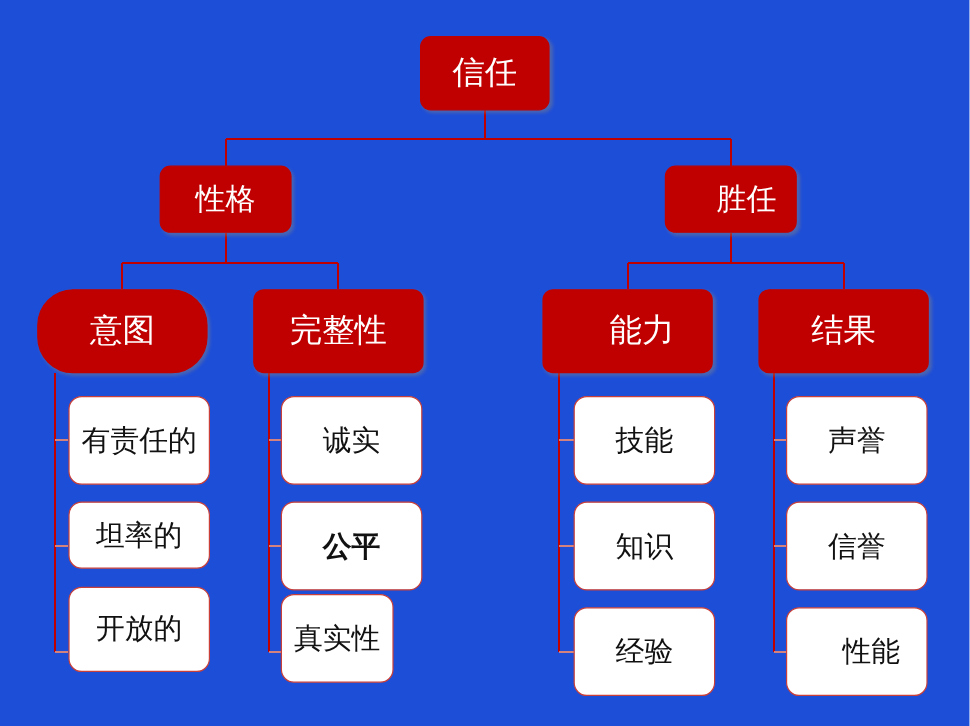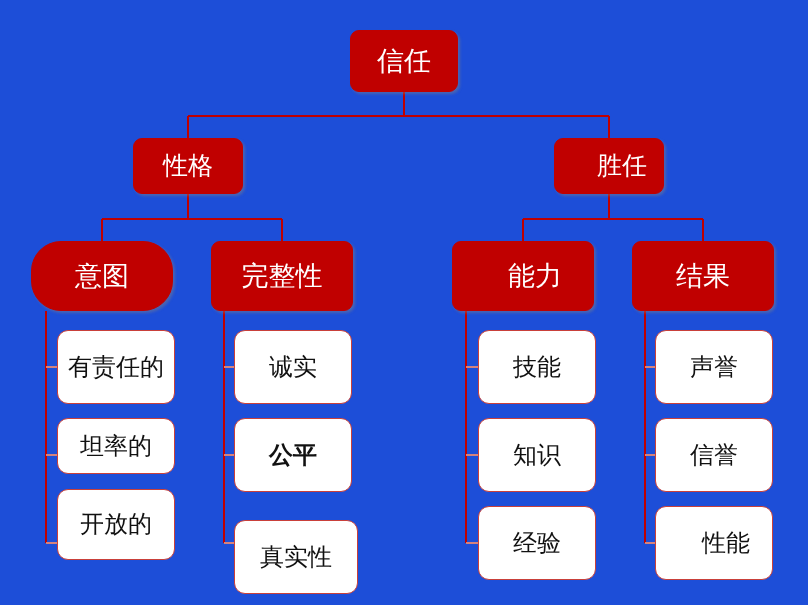--- a/index.html
+++ b/index.html
@@ -113,21 +113,21 @@
   <div class="node filled level3" style="left: 31px; top: 241px; width: 142px; height: 70px; border-radius: 30px;">意图</div>
   <div class="node filled level3" style="left: 211px; top: 241px; width: 142px; height: 70px;">完整性</div>
   <div class="node filled level3" style="left: 452px; top: 241px; width: 142px; height: 70px; padding-left: 24px;">能力</div>
   <div class="node filled level3" style="left: 632px; top: 241px; width: 142px; height: 70px;">结果</div>
 
   <div class="node leaf" style="left: 57px; top: 330px; width: 118px; height: 74px;">有责任的</div>
   <div class="node leaf" style="left: 57px; top: 418px; width: 118px; height: 56px;">坦率的</div>
   <div class="node leaf" style="left: 57px; top: 489px; width: 118px; height: 71px;">开放的</div>
   <div class="node leaf" style="left: 234px; top: 330px; width: 118px; height: 74px;">诚实</div>
   <div class="node leaf" style="left: 234px; top: 418px; width: 118px; height: 74px; font-weight: bold;">公平</div>
-  <div class="node leaf" style="left: 234px; top: 520px; width: 124px; height: 74px;">真实性</div>
+  <div class="node leaf" style="left: 234px; top: 495px; width: 94px; height: 74px;">真实性</div>
   <div class="node leaf" style="left: 478px; top: 330px; width: 118px; height: 74px;">技能</div>
   <div class="node leaf" style="left: 478px; top: 418px; width: 118px; height: 74px;">知识</div>
   <div class="node leaf" style="left: 478px; top: 506px; width: 118px; height: 74px;">经验</div>
   <div class="node leaf" style="left: 655px; top: 330px; width: 118px; height: 74px;">声誉</div>
   <div class="node leaf" style="left: 655px; top: 418px; width: 118px; height: 74px;">信誉</div>
   <div class="node leaf" style="left: 655px; top: 506px; width: 118px; height: 74px; padding-left: 24px;">性能</div>
 
 </div>
 
 </body></html>

